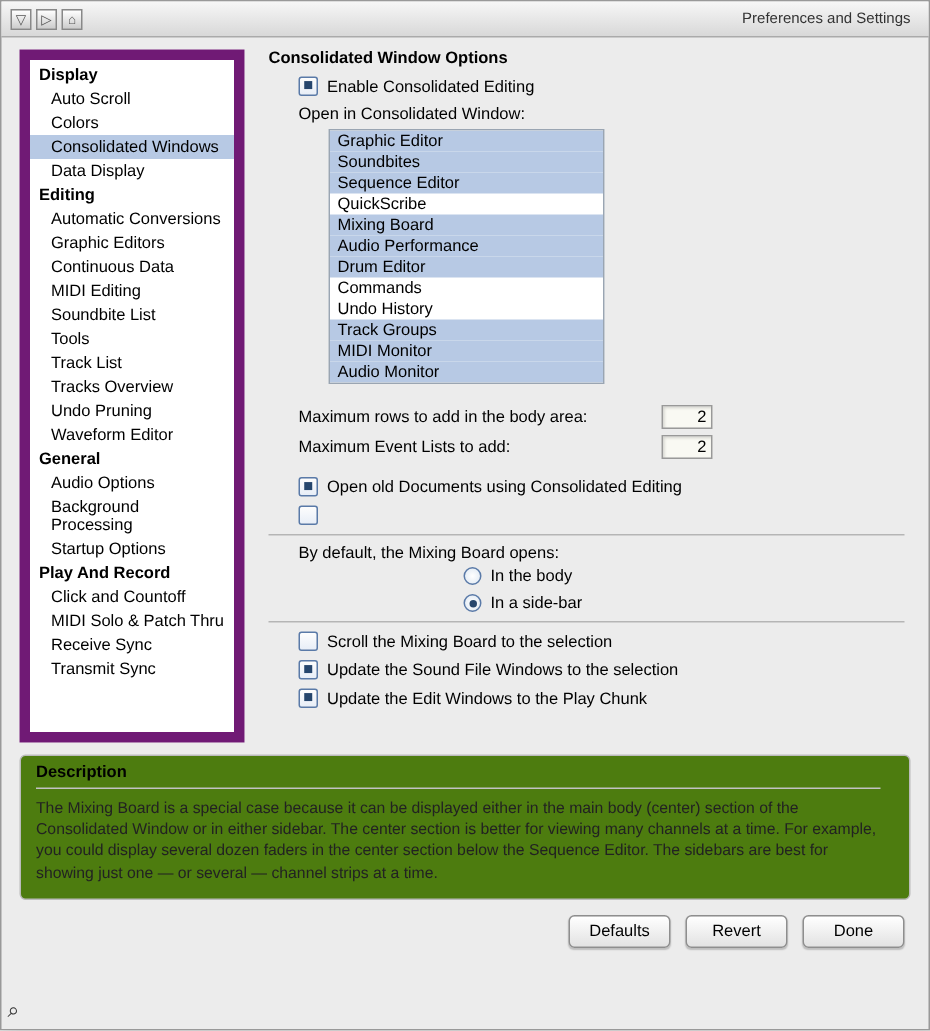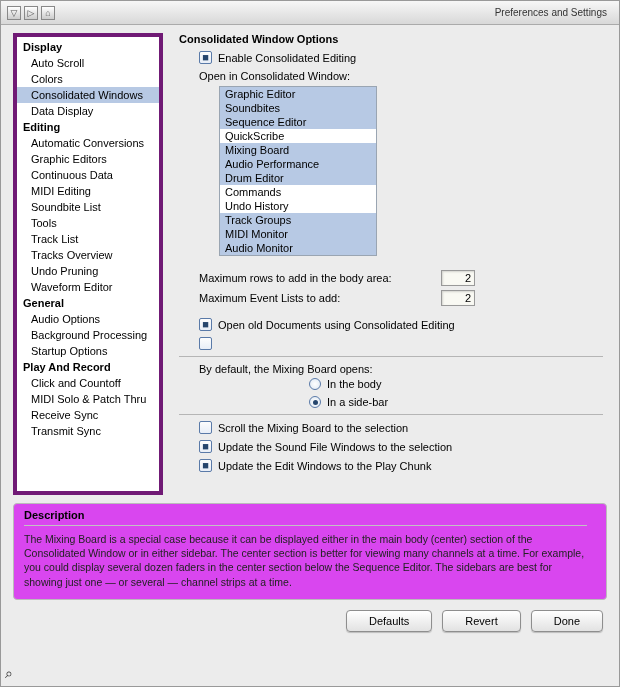--- a/index.html
+++ b/index.html
@@ -53,21 +53,21 @@
 }
 .upper {
   flex: 0 0 auto;
   display: flex;
   gap: 12px;
 }
 .sidebar {
   width: 150px;
   height: 462px;
   background: #fff;
-  border: 4px solid #701a75;
+  border: 7px solid #701a75;
   overflow-y: scroll;
   font-size: 11px;
   padding: 2px 0;
   margin-top: 8px;
 }
 .cat { font-weight: bold; padding: 2px 6px; }
 .item { padding: 2px 6px 2px 14px; cursor: default; }
 .item.selected { background: #b7c9e4; }
 .main {
   flex: 1;
@@ -96,21 +96,21 @@
   border: 1px solid #5a7aa8;
   border-radius: 50%;
   background: radial-gradient(#fff,#dde7f2);
   display: inline-flex;
   align-items: center;
   justify-content: center;
   flex-shrink: 0;
 }
 .radio .dot { width: 5px; height: 5px; border-radius: 50%; background: #26466d; }
 .listbox {
-  width: 158px;
+  width: 184px;
   height: 170px;
   border: 1px solid #9aa5b2;
   background: #fff;
   overflow-y: scroll;
   font-size: 11px;
 }
 .listbox .opt { padding: 1px 5px; }
 .listbox .opt.sel { background: #b7c9e4; }
 .numfield {
   width: 34px; height: 16px;
@@ -121,21 +121,21 @@
   padding: 0 3px;
   box-shadow: inset 1px 1px 2px rgba(0,0,0,0.15);
 }
 .label-row { display: flex; align-items: center; justify-content: flex-start; gap: 6px; margin-bottom: 4px; }
 .label-row .lbl { flex: 0 0 236px; }
 .sep { height: 1px; background: #b5b5b5; margin-left: 0px; }
 .desc-block {
   margin-top: 8px;
   border: 1px solid #bbb;
   border-radius: 4px;
-  background: #d946ef;
+  background: #4d7c0f;
   padding: 5px 19px 10px 10px;
 }
 .desc-title { font-weight: bold; font-size: 11px; margin-bottom: 4px; }
 .desc-underline { height: 1px; background: #c2c2c2; margin-bottom: 6px; }
 .desc-text { font-size: 10.5px; line-height: 1.35; color: #222; }
 .btnbar {
   display: flex;
   justify-content: flex-end;
   gap: 10px;
   padding: 10px 4px 4px 4px;
@@ -144,21 +144,21 @@
   min-width: 68px;
   height: 22px;
   border: 1px solid #8e8e8e;
   border-radius: 4px;
   background: linear-gradient(#ffffff,#e2e2e2);
   font-size: 11px;
   display: inline-flex;
   align-items: center;
   justify-content: center;
   box-shadow: 0 1px 1px rgba(0,0,0,0.2);
-  padding: 0 22px;
+  padding: 0 4px;
 }
 
 .sidebar::-webkit-scrollbar, .listbox::-webkit-scrollbar { width: 15px; }
 .sidebar::-webkit-scrollbar-thumb, .listbox::-webkit-scrollbar-thumb {
   background: linear-gradient(to right,#cfe0f7,#94b6e3,#cfe0f7);
   border: 1px solid #7f9dc6;
   border-radius: 7px;
 }
 .sidebar::-webkit-scrollbar-track, .listbox::-webkit-scrollbar-track { background: #f0f0f0; }
 .sidebar::-webkit-scrollbar-button, .listbox::-webkit-scrollbar-button {

